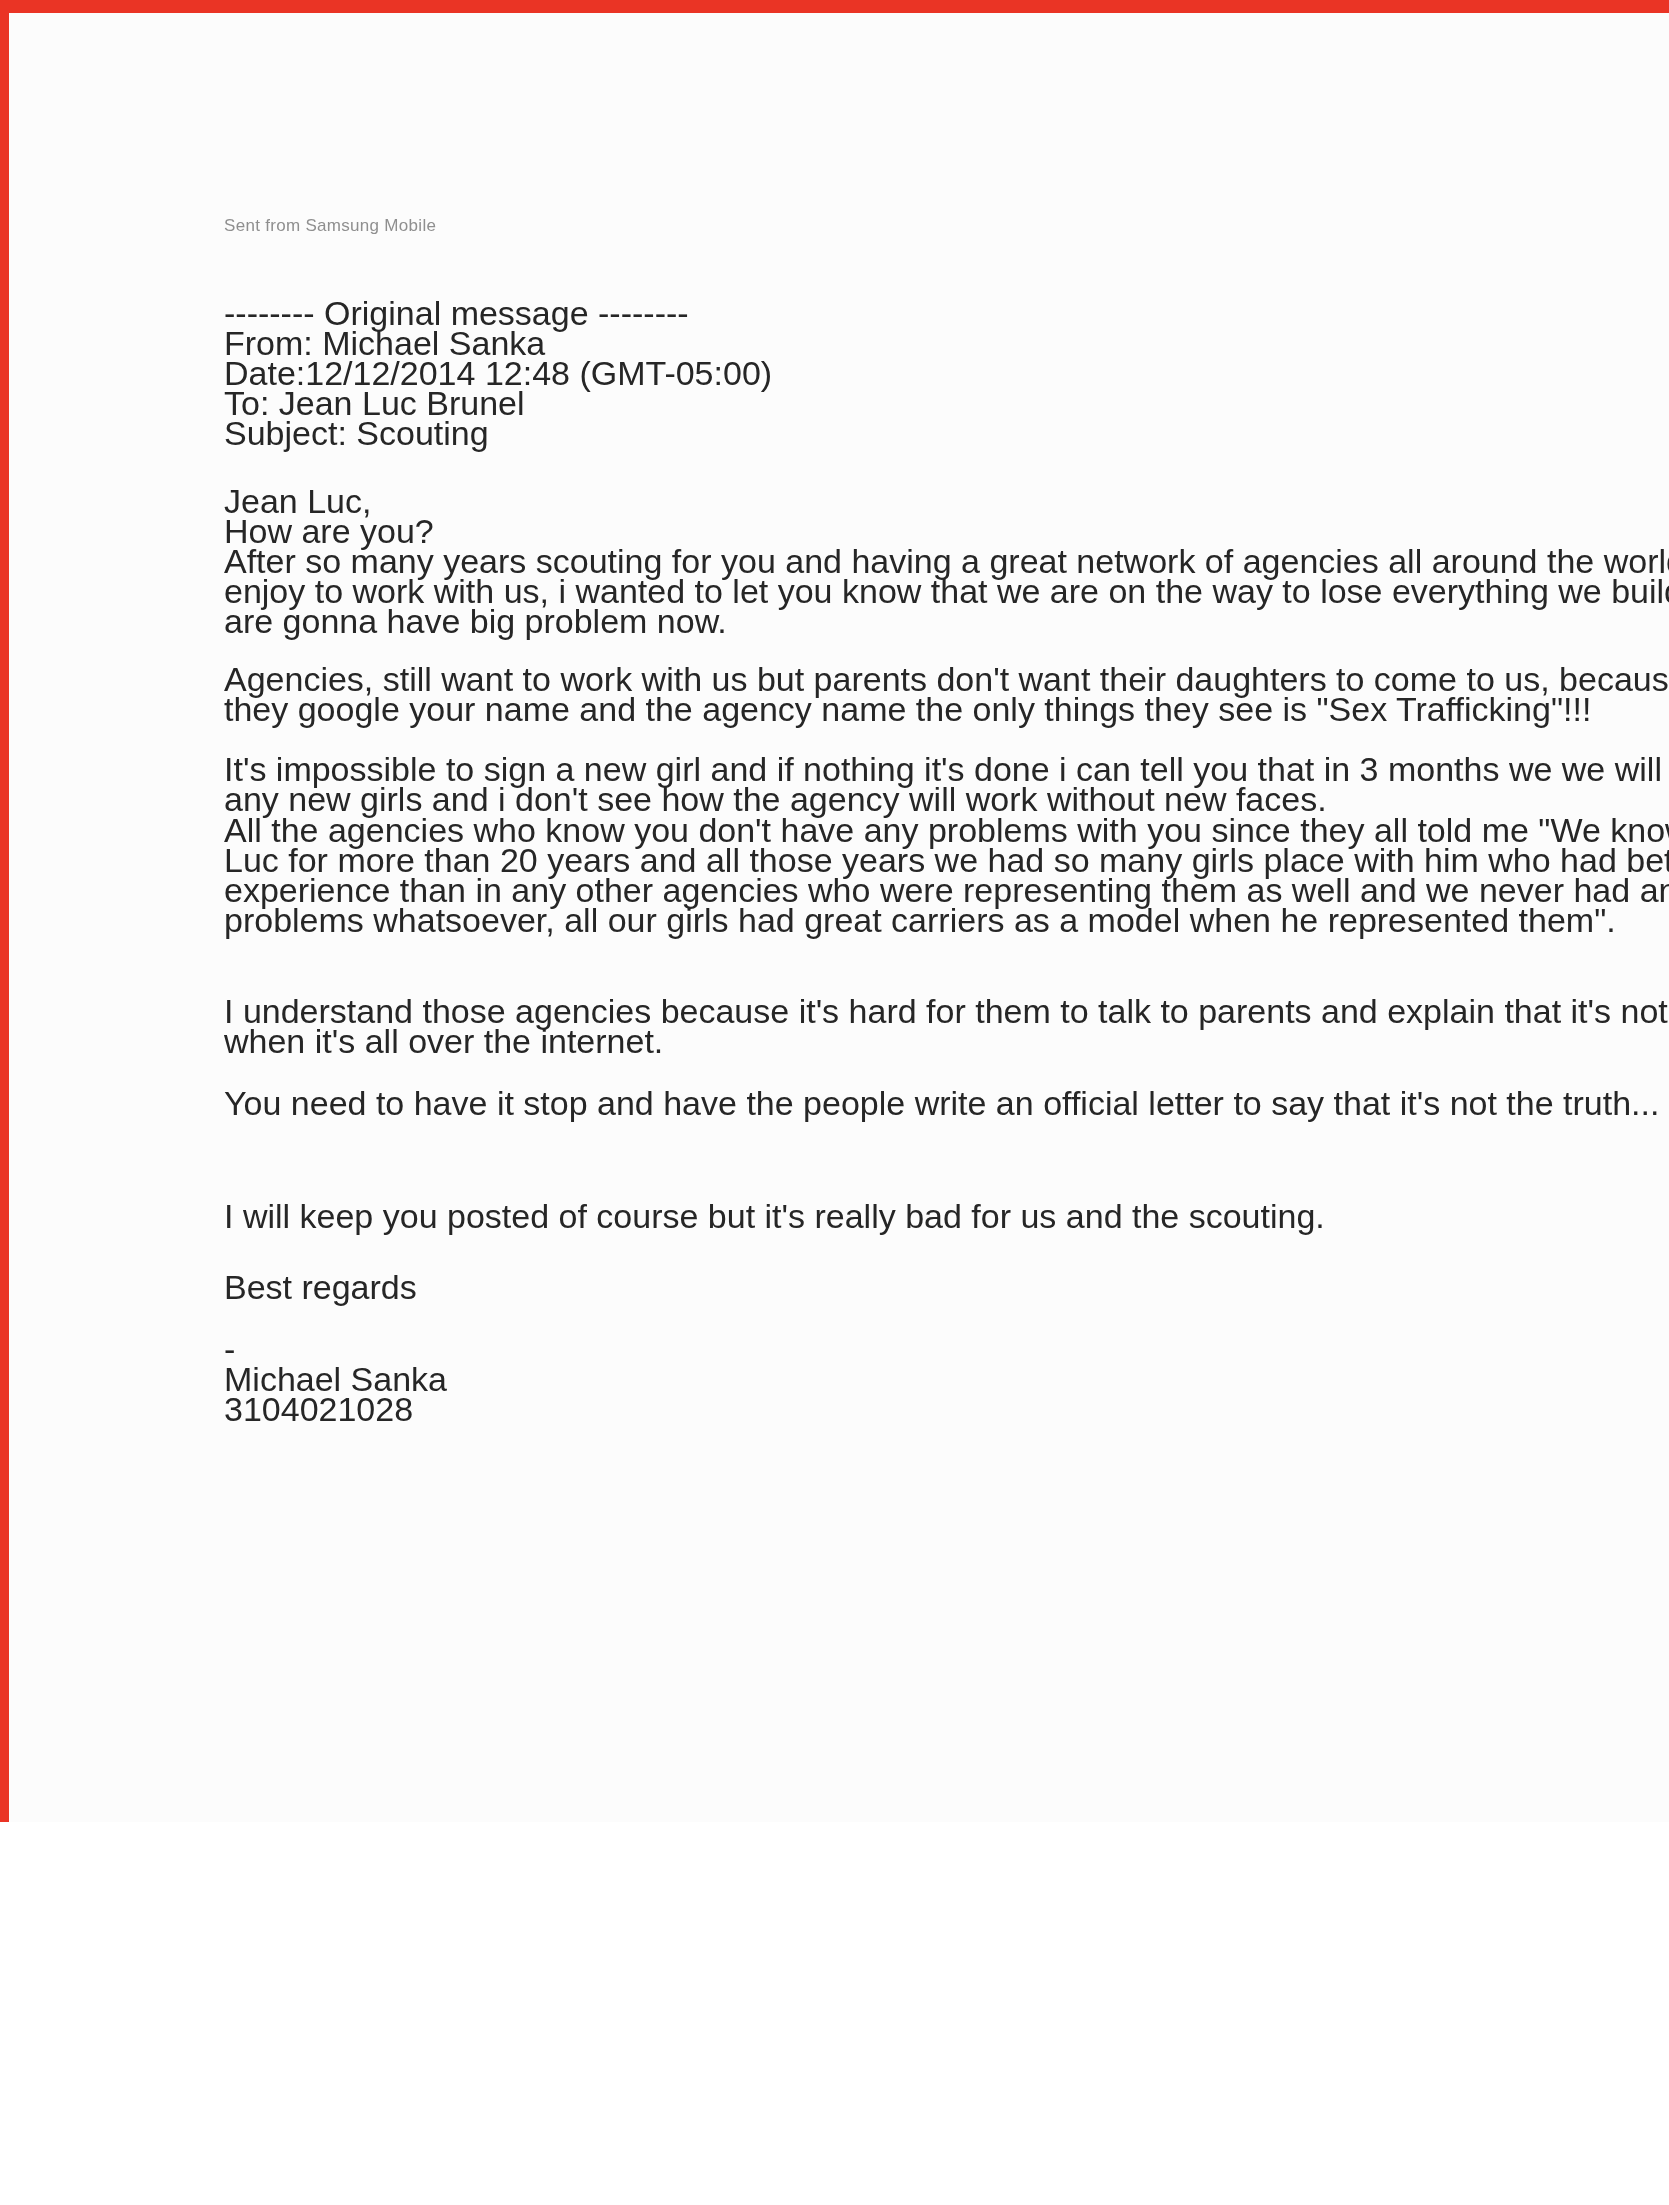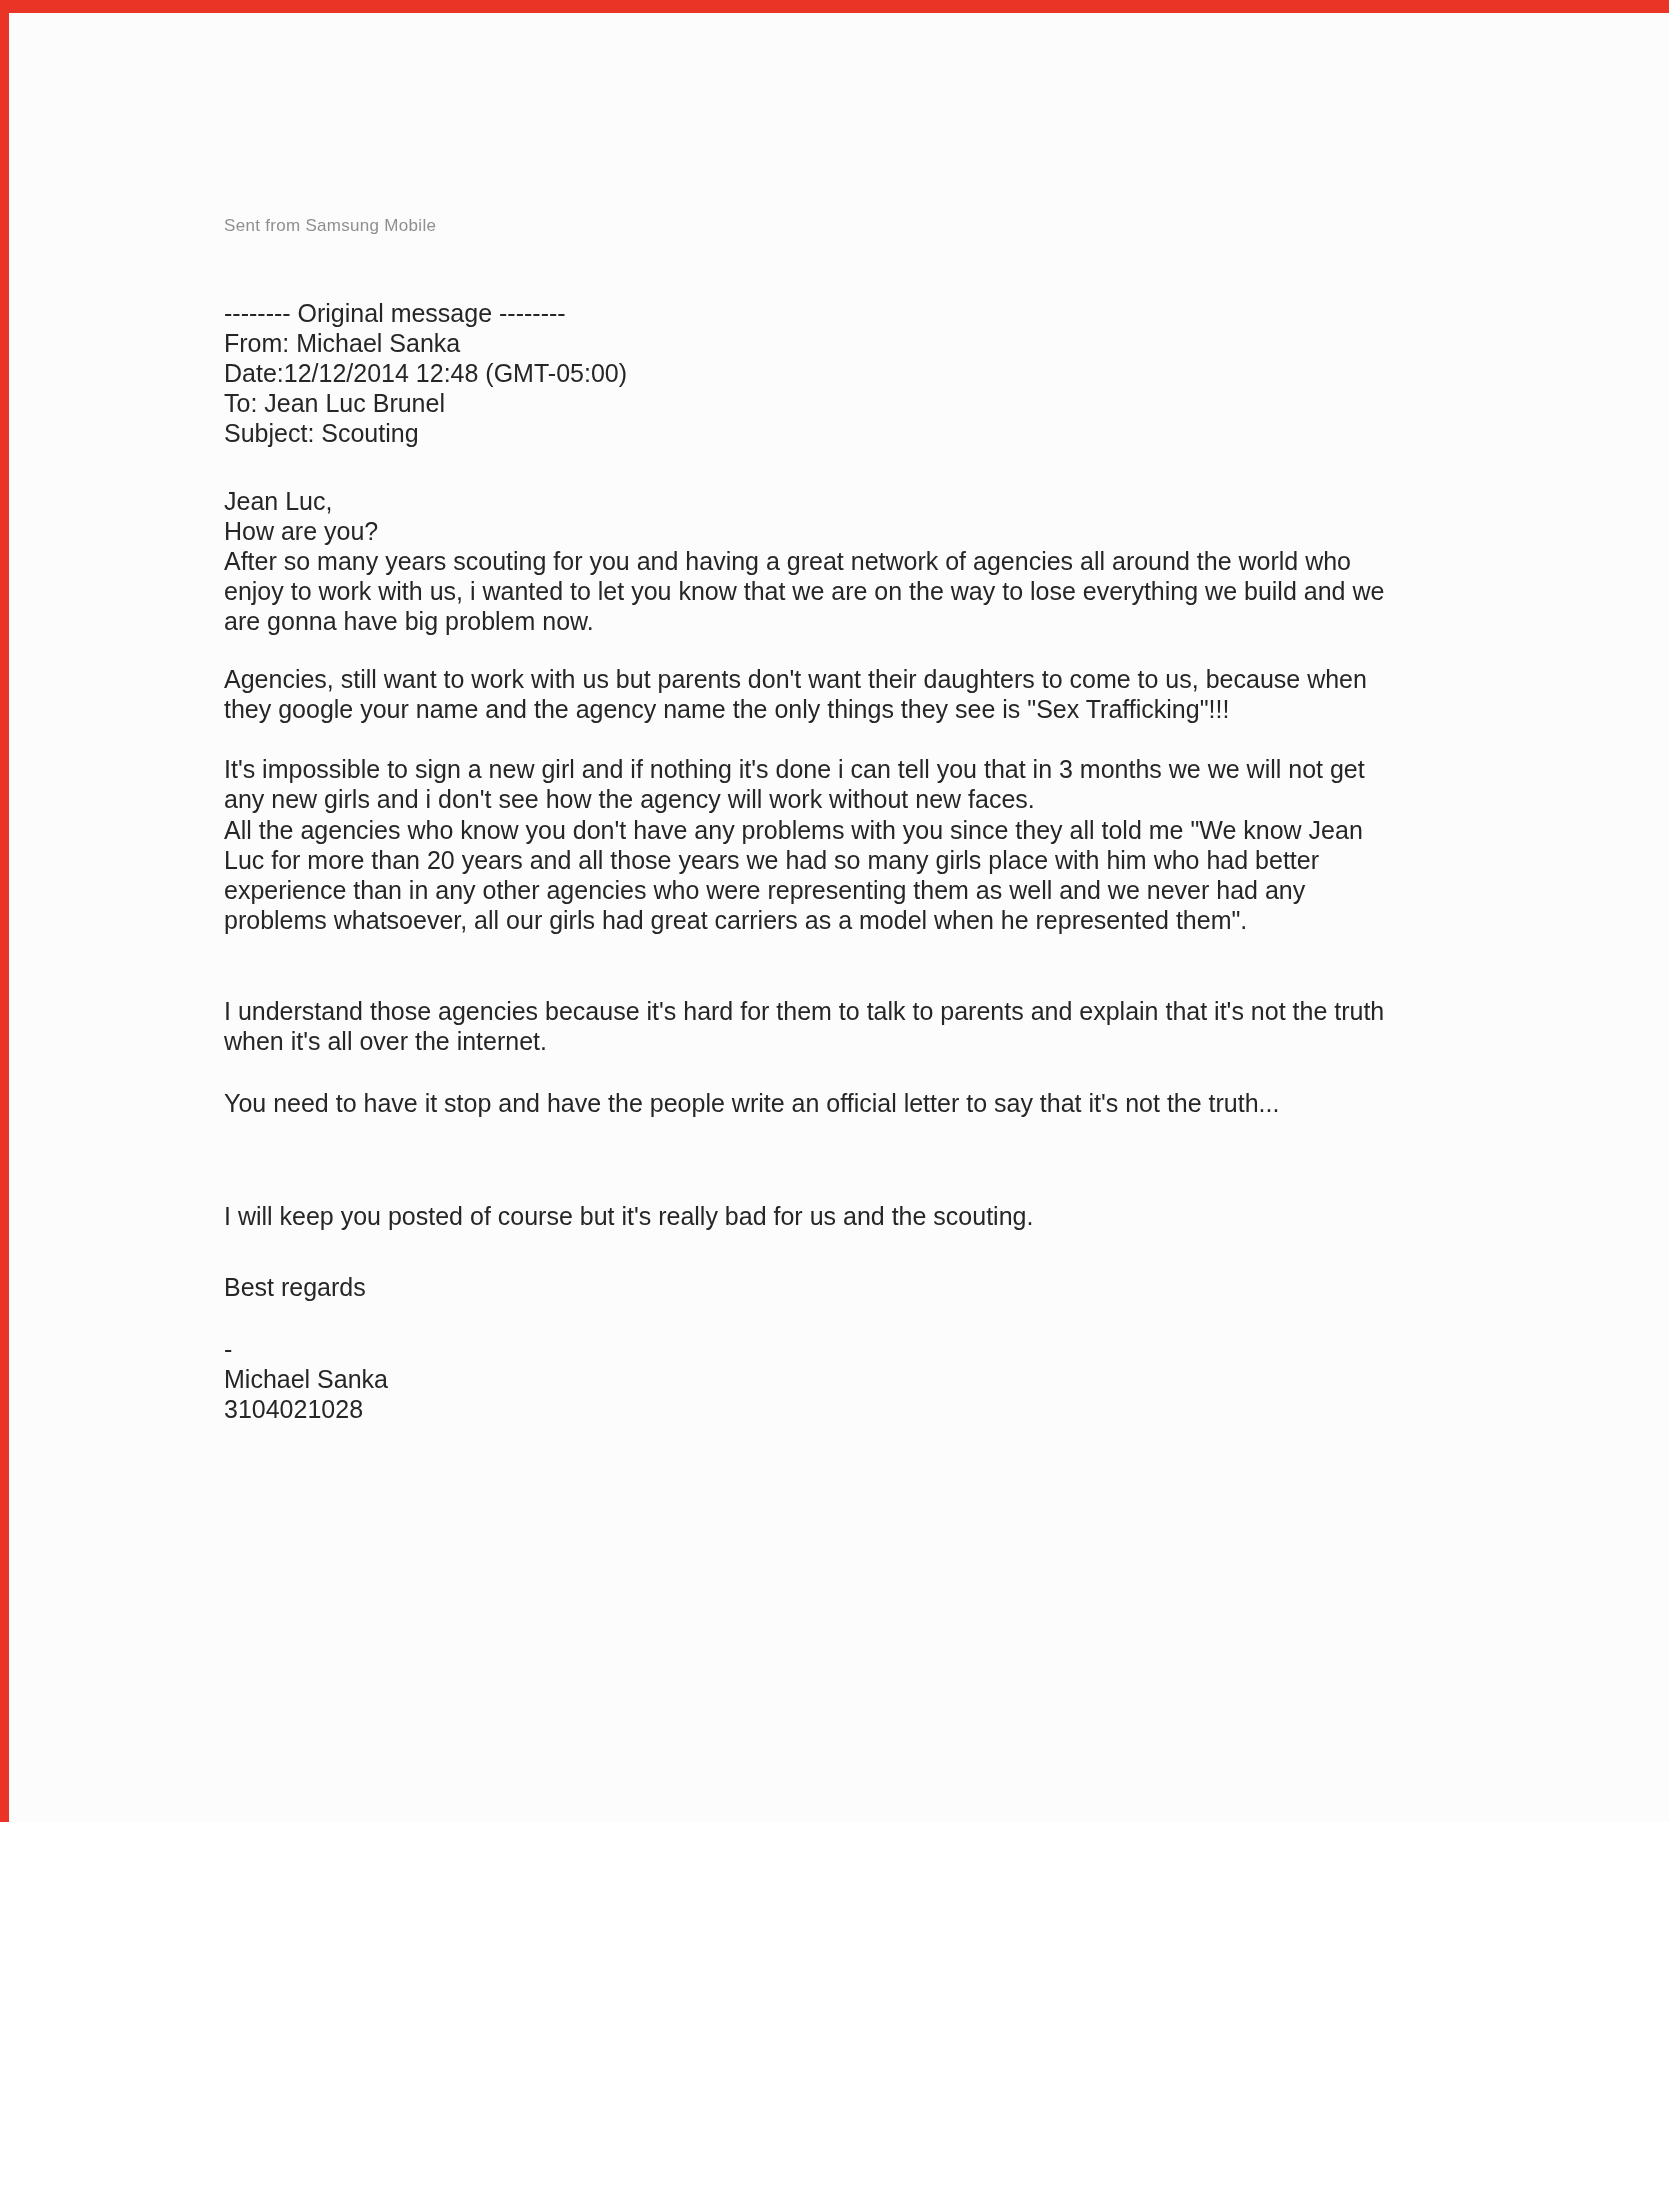--- a/index.html
+++ b/index.html
@@ -34,21 +34,21 @@
     left: 224px; top: 216px;
     font-size: 17px;
     color: #8f8f8f;
     letter-spacing: 0.3px;
     white-space: pre;
   }
 
   .block {
     position: absolute;
     left: 224px;
-    font-size: 25px;
+    font-size: 34px;
     line-height: 30px;
     white-space: pre;
     color: #262626;
   }
 
   .exhibit {
     position: absolute;
     left: 0; right: 0;
     top: 1924px;
     text-align: right;

